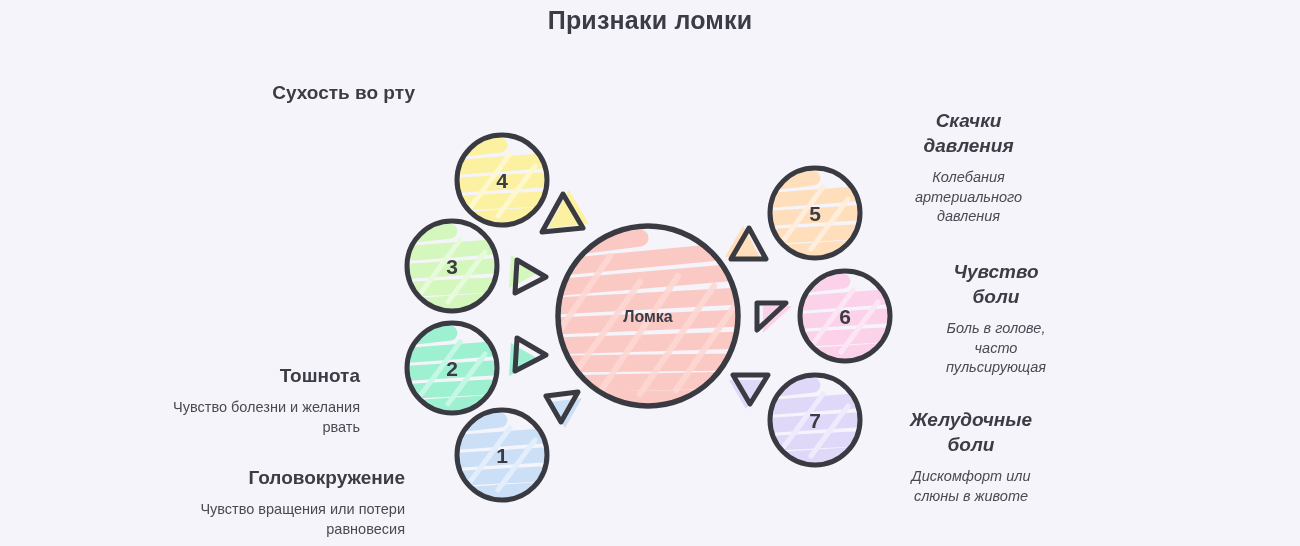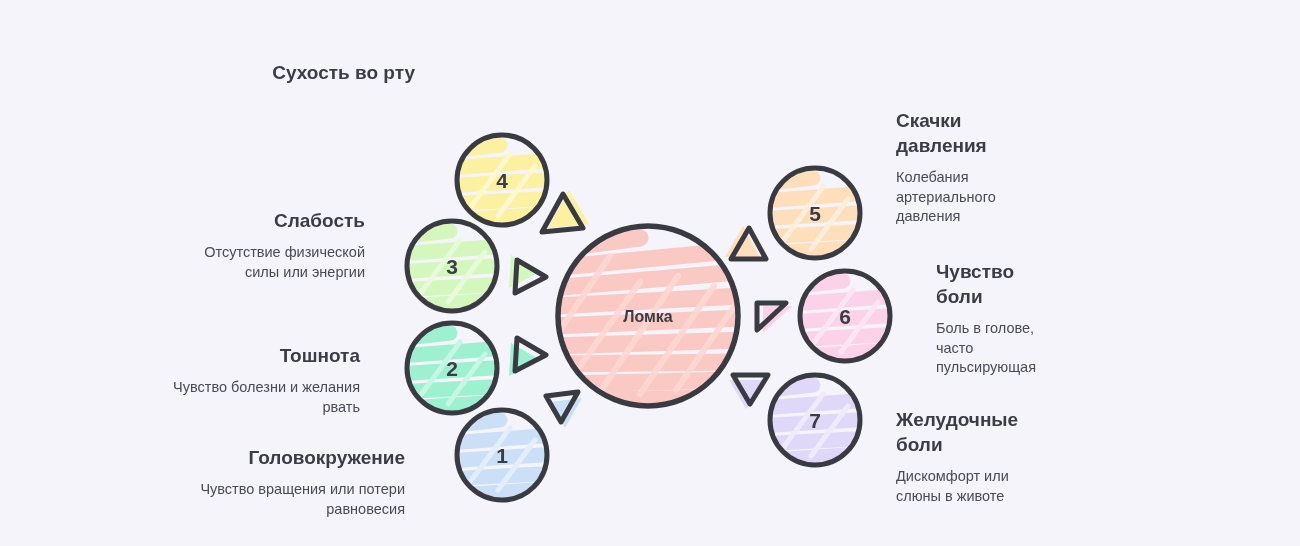--- a/index.html
+++ b/index.html
@@ -48,43 +48,46 @@
     margin: 0;
   }
   .side-block .sb-desc {
     font-size: 14.5px;
     color: #4a4a55;
     line-height: 19.5px;
     margin: 10px 0 0 0;
   }
   .left-block {
     text-align: right;
+    margin-top: 20px;
   }
   .right-block {
-    text-align: left;
+    text-align: center;
+    font-style: italic;
   }
   .center-label {
     position: absolute;
     font-size: 16px;
     font-weight: bold;
     color: #3c3c46;
     text-align: center;
   }
   .node-num {
     font-size: 21px;
     font-weight: bold;
     fill: #3c3c46;
     font-family: "Liberation Sans", sans-serif;
   }
 </style>
 </head>
 <body>
 
 <div id="canvas">
 
+  <div class="title">Признаки ломки</div>
 
   <svg class="diagram-svg" viewBox="0 0 1300 546">
     <defs>
       <clipPath id="clipCenter">
           <circle cx="648" cy="316" r="88"></circle>
         </clipPath>
       <clipPath id="clip1">
           <circle cx="502" cy="455" r="43"></circle>
         </clipPath>
       <clipPath id="clip2">
@@ -276,24 +279,20 @@
       <polygon points="733,375 768,375 750,404" fill="none" stroke="#3a3a42" stroke-width="5" stroke-linejoin="round"></polygon>
     </g>
   </svg>
 
   <div class="center-label" style="left:568px; top:308px; width:160px;">Ломка</div>
 
   <div class="side-block left-block" style="left:190px; top:60px; width:225px;">
     <div class="sb-title">Сухость во рту</div>
   </div>
 
-  <div class="side-block left-block" style="left:190px; top:208px; width:175px;">
-    <div class="sb-title">Слабость</div>
-    <div class="sb-desc">Отсутствие физической силы или энергии</div>
-  </div>
 
   <div class="side-block left-block" style="left:170px; top:343px; width:190px;">
     <div class="sb-title">Тошнота</div>
     <div class="sb-desc">Чувство болезни и желания рвать</div>
   </div>
 
   <div class="side-block left-block" style="left:170px; top:445px; width:235px;">
     <div class="sb-title">Головокружение</div>
     <div class="sb-desc">Чувство вращения или потери равновесия</div>
   </div>

